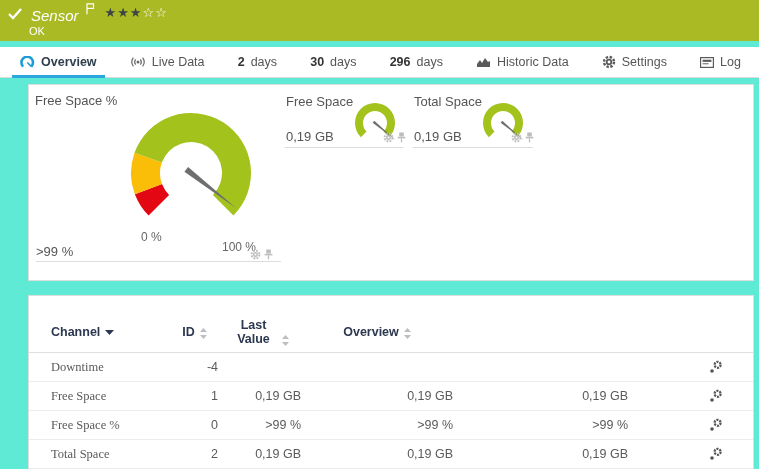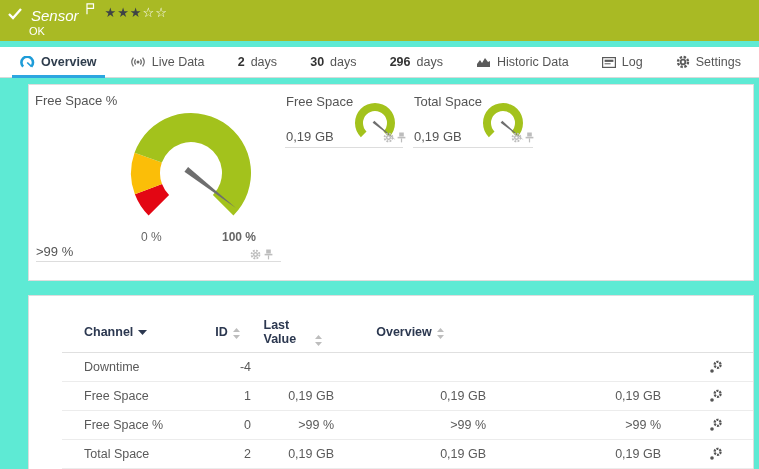--- a/index.html
+++ b/index.html
@@ -22,38 +22,38 @@
   .tabs{display:flex;justify-content:space-between;align-items:stretch;height:30px;padding:0 14px 0 16px;}
   .tab{position:relative;display:flex;align-items:center;gap:6px;font-size:12.5px;color:#555;padding:0 4px;cursor:pointer;white-space:nowrap;}
   .tab .num{font-weight:bold;color:#333;}
   .tab.active{color:#2f3d4d;font-weight:bold;}
   .tab.active::after{content:"";position:absolute;left:-4px;right:-4px;bottom:-1px;height:3px;background:#2da6e0;}
   .tab svg{flex:0 0 auto;}
 
   
   .panel{position:absolute;background:#fff;border:1px solid #ddd;box-sizing:border-box;}
   #gauge-panel{left:28px;top:84px;width:726px;height:197px;}
-  #table-panel{left:28px;top:295px;width:726px;height:174px;border-bottom:none;padding-left:33px;}
+  #table-panel{left:28px;top:295px;width:726px;height:174px;border-bottom:none;}
 
   .sec-title{position:absolute;font-size:13px;color:#555;}
   .g-label{position:absolute;font-size:12px;color:#666;}
   .g-value{position:absolute;font-size:13px;color:#555;}
   .sec-line{position:absolute;height:1px;background:#ddd;}
   .mini-icons{position:absolute;display:flex;gap:3px;align-items:center;}
 
   
   .tgrid{display:grid;grid-template-columns:120px 47px 83px 152px 175px 1fr;align-items:center;}
   .thead{padding:22px 28px 0 22px;color:#2c3850;font-size:12.5px;font-weight:bold;}
   .thead .cell{display:flex;align-items:flex-end;justify-content:center;gap:5px;line-height:14px;padding-bottom:6px;}
   .thead .cell.first{justify-content:flex-start;align-items:center;cursor:pointer;}
-  .thead .cell .wrapcap{display:inline-block;max-width:46px;text-align:left;}
+  .thead .cell .wrapcap{display:inline-block;max-width:46px;text-align:center;}
   .thead-sep{margin:0 0 0 0;height:1px;background:#e0e0e0;}
   .trow{padding:0 28px 0 22px;height:28px;font-size:12.5px;color:#5a5a5a;border-bottom:1px solid #ececec;}
   .trow .cell{text-align:right;}
-  .trow .cell.first{text-align:left;}
+  .trow .cell.first{text-align:left;font-family:Liberation Serif, serif;}
   .trow .cell.act{display:flex;justify-content:flex-end;padding-right:2px;}
   .sorticon{display:inline-block;}
   .hicon{cursor:pointer;}
 </style>
 </head>
 <body>
 
 <div id="screen">
 
   <div class="hdr" style="background: rgb(169, 186, 36);">
@@ -105,49 +105,49 @@
         <span class="num">296</span>
         <span>days</span>
       </div>
       <div class="tab">
         <svg width="15" height="12" viewBox="0 0 15 12">
           <polygon points="1,11 1,8 4,4 6,7 9,2 12,6 14,5 14,11" fill="#5a5a5a"></polygon>
         </svg>
         <span>Historic Data</span>
       </div>
       <div class="tab">
+        <svg width="14" height="14" viewBox="0 0 14 14">
+          <circle cx="7" cy="7" r="5" fill="none" stroke="#5a5a5a" stroke-width="2.4" stroke-dasharray="2.4 1.53"></circle>
+          <circle cx="7" cy="7" r="3.2" fill="#5a5a5a"></circle>
+          <circle cx="7" cy="7" r="1.4" fill="#ffffff"></circle>
+        </svg>
+        <span>Settings</span>
+      </div>
+      <div class="tab">
         <svg width="14" height="11" viewBox="0 0 14 11">
           <rect x="0.6" y="0.6" width="12.8" height="9.8" fill="none" stroke="#5a5a5a" stroke-width="1.2"></rect>
           <rect x="2.6" y="2.7" width="8.8" height="2.2" fill="#5a5a5a"></rect>
           <rect x="2.6" y="6" width="6" height="1.4" fill="#8a8a8a"></rect>
         </svg>
         <span>Log</span>
-      </div>
-      <div class="tab">
-        <svg width="14" height="14" viewBox="0 0 14 14">
-          <circle cx="7" cy="7" r="5" fill="none" stroke="#5a5a5a" stroke-width="2.4" stroke-dasharray="2.4 1.53"></circle>
-          <circle cx="7" cy="7" r="3.2" fill="#5a5a5a"></circle>
-          <circle cx="7" cy="7" r="1.4" fill="#ffffff"></circle>
-        </svg>
-        <span>Settings</span>
       </div>
     </div>
   </div>
 
   <div class="panel" id="gauge-panel">
 
     <div class="sec-title" style="left:6px;top:8px;">Free Space %</div>
     <svg width="150" height="140" style="position:absolute;left:90px;top:16px;">
         <path d="M29.57359312880714,114.42640687119285 A60,60 0 0 1 15.873358150207949,93.2084906267554 L43.00123504427411,82.95772015715696 A31,31 0 0 0 50.07968978321702,93.92031021678298 Z" fill="#e30613"></path>
         <path d="M15.873358150207949,93.2084906267554 A60,60 0 0 1 15.547153862746477,51.6757247852825 L42.83269616241901,61.499124472395955 A31,31 0 0 0 43.00123504427411,82.95772015715696 Z" fill="#fbbe08"></path>
         <path d="M15.547153862746477,51.6757247852825 A60,60 0 1 1 114.42640687119285,114.42640687119285 L93.92031021678298,93.92031021678298 A31,31 0 1 0 42.83269616241901,61.499124472395955 Z" fill="#a3c21c"></path>
         <path d="M116.92885988345506,107.07702310021278 L65.42448721751985,70.6723586148963 L69.11680543859488,65.94300494295365 Z" fill="#6e6e6e"></path>
       </svg>
     <div class="g-label" style="left:112px;top:145px;">0 %</div>
-    <div class="g-label" style="left:193px;top:145px;font-weight:bold;">100 %</div>
+    <div class="g-label" style="left:193px;top:155px;">100 %</div>
     <div class="g-value" style="left:7px;top:159px;">&gt;99 %</div>
     <div class="mini-icons" style="left:221px;top:164px;">
       <svg class="hicon" width="11" height="11" viewBox="0 0 14 14">
         <circle cx="7" cy="7" r="5" fill="none" stroke="#bdbdbd" stroke-width="2.4" stroke-dasharray="2.4 1.53"></circle>
         <circle cx="7" cy="7" r="3.2" fill="#bdbdbd"></circle>
           <circle cx="7" cy="7" r="1.4" fill="#ffffff"></circle>
       </svg>
       <svg class="hicon" width="9" height="11" viewBox="0 0 9 11">
         <rect x="2.2" y="0.5" width="4.6" height="4" fill="#bdbdbd"></rect>
         <rect x="0.6" y="4.8" width="7.8" height="1.6" fill="#bdbdbd"></rect>

